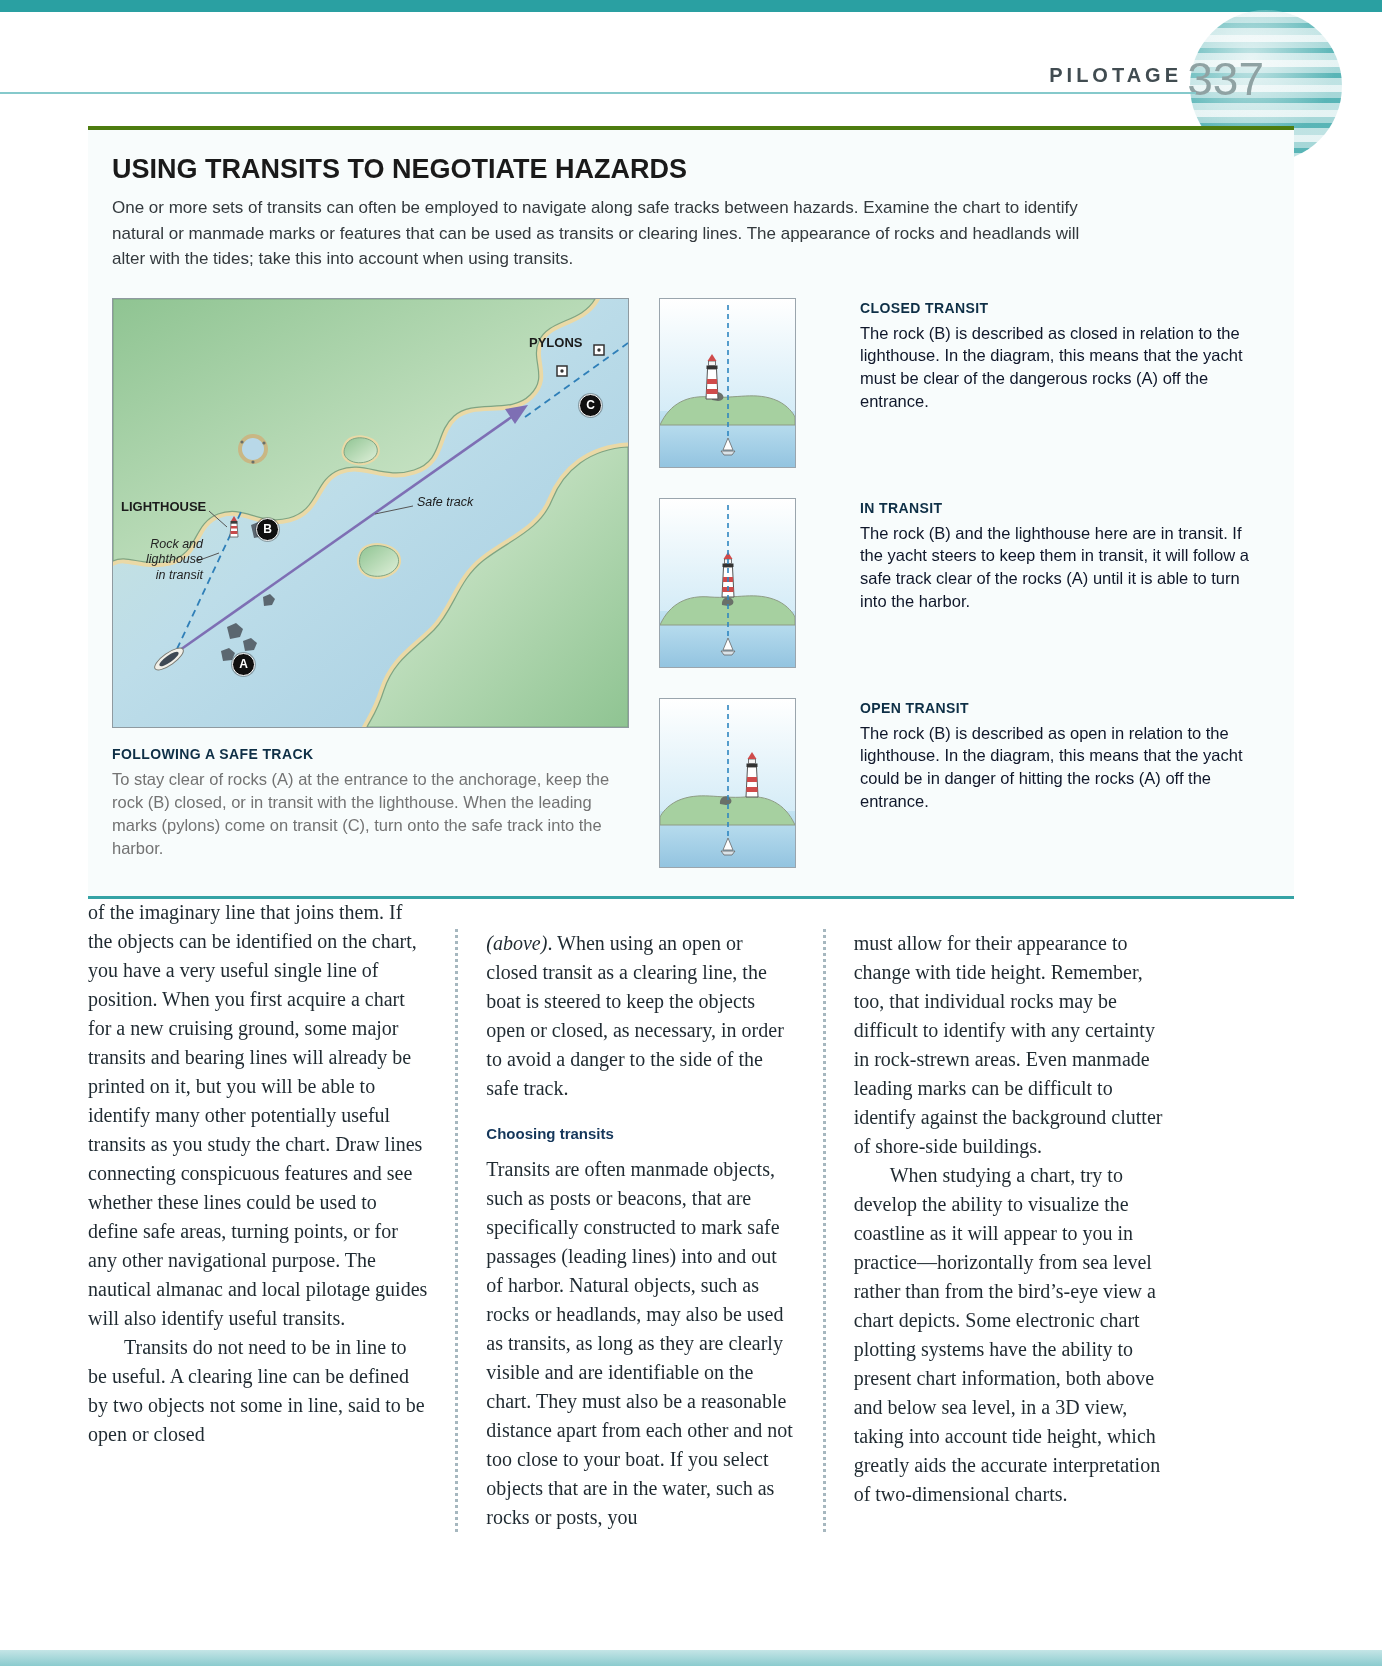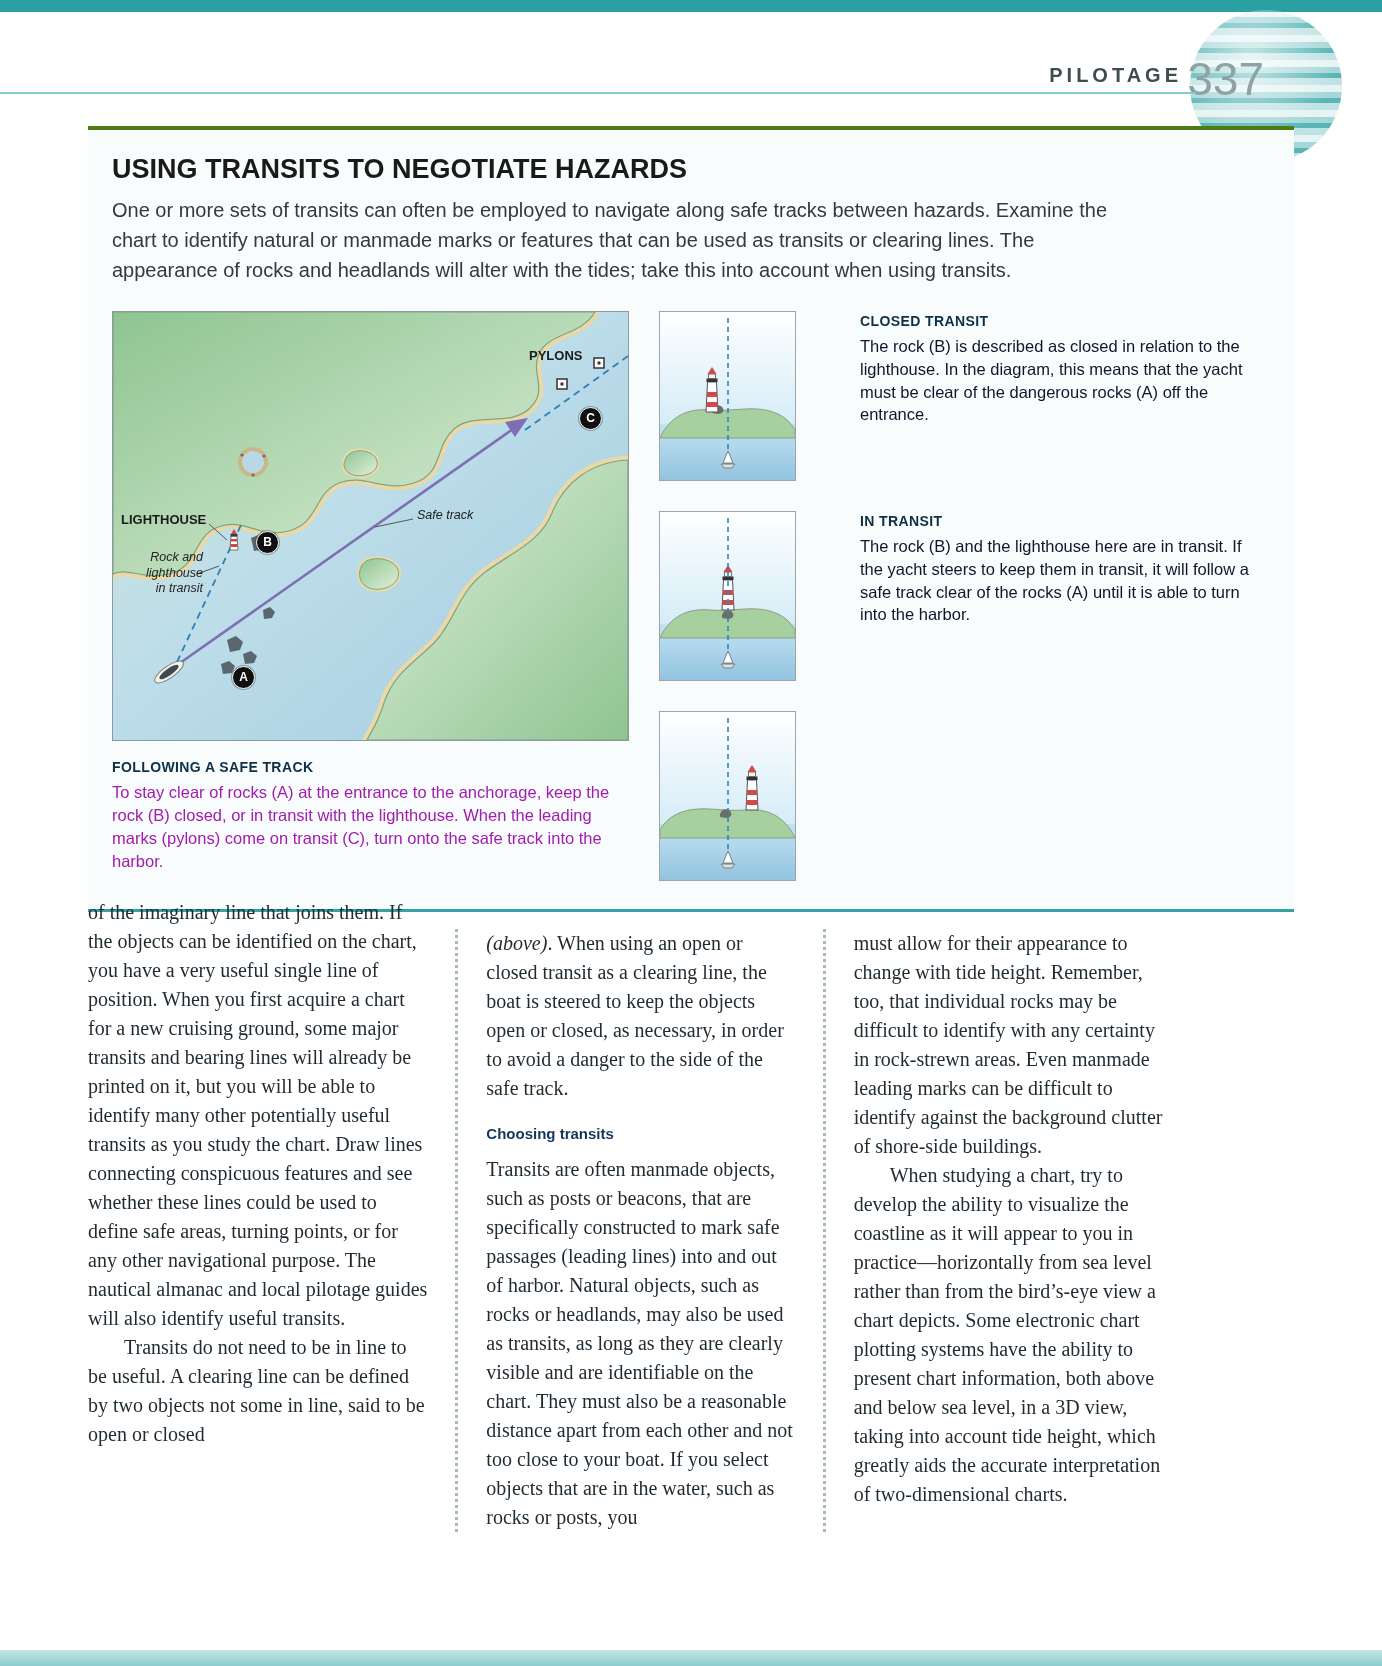--- a/index.html
+++ b/index.html
@@ -19,35 +19,35 @@
             rgba(42,160,162,0.42) 7px 13px,
             rgba(42,160,162,0.78) 13px 18px,
             rgba(42,160,162,0.30) 18px 25px);}
   .page-number{position:absolute;top:52px;right:118px;font-size:46px;color:#8fa2a3;}
 
   
   .feature-panel{position:absolute;top:126px;left:88px;width:1206px;background:#f8fcfc;
         border-top:4px solid #4d7c0f;border-bottom:3px solid #35a3a5;
         padding:20px 42px 28px 24px;box-sizing:border-box;}
   .panel-title{margin:4px 0 10px 0;font-size:27px;font-weight:bold;color:#1a1a1a;}
-  .panel-intro{margin:0;font-size:20px;line-height:1.5;color:#33393d;max-width:1000px;}
+  .panel-intro{margin:0;font-size:17px;line-height:1.5;color:#33393d;max-width:1000px;}
   .panel-grid{display:flex;margin-top:26px;}
   .chart-col{width:517px;flex:0 0 auto;}
   .chart-frame{position:relative;width:515px;height:428px;border:1px solid #8f9aa0;}
   .chart-frame svg{display:block;}
   .lbl{position:absolute;color:#1b1b1b;pointer-events:none;}
   .lbl-bold{font-weight:bold;font-size:13px;}
   .lbl-ital{font-style:italic;font-size:12.5px;}
   .lbl-rock{width:86px;text-align:right;line-height:1.25;white-space:pre-line;color:#242424;}
   .marker{position:absolute;width:21px;height:21px;border-radius:50%;background:#101010;color:#fff;
         font-weight:bold;font-size:12px;line-height:21px;text-align:center;border:1.5px solid #ffffff;
         box-shadow:0 0 0 1px rgba(40,40,40,.35);}
   .chart-caption{margin-top:18px;width:515px;}
   .cap-title{margin:0 0 6px 0;font-size:14px;font-weight:bold;letter-spacing:.4px;color:#0e2f46;}
-  .cap-body{margin:0;font-size:16.5px;line-height:1.4;color:#a21caf;}
+  .cap-body{margin:0;font-size:16.5px;line-height:1.4;color:#737373;}
 
   .diagrams-col{margin-left:30px;flex:1;}
   .diagram-row{display:flex;margin-bottom:30px;gap:40px;}
   .diagram-row:last-child{margin-bottom:0;}
   .diagram-figure{width:135px;height:168px;border:1px solid #9aa5ad;flex:0 0 auto;background:#fff;}
   .diagram-text{margin-left:24px;max-width:420px;}
   .diag-title{margin:2px 0 6px 0;font-size:14px;font-weight:bold;letter-spacing:.4px;color:#0e2f46;}
   .diag-body{margin:0;font-size:16.5px;line-height:1.38;color:#0f172a;}
 
   
@@ -283,20 +283,24 @@
               <g transform="translate(66,104)">
                 <path d="M-6,1 C-7,-6 0,-9 4,-5 C7,-2 5,2 0,2 Z" fill="#6a7069"></path>
               </g>
               <line x1="68" y1="6" x2="68" y2="150" stroke="#2f86c0" stroke-width="1.6" stroke-dasharray="5 4"></line>
               <g transform="translate(68,152)">
                 <path d="M0,-13 L5,-1 L-5,-1 Z" fill="#fdfdfd" stroke="#666" stroke-width="0.8"></path>
                 <path d="M-7,0 L7,0 L4,4 L-4,4 Z" fill="#d9e2e8" stroke="#666" stroke-width="0.8"></path>
               </g>
             </svg>
           </div>
+          <div class="diagram-text">
+            <h3 class="diag-title">OPEN TRANSIT</h3>
+            <p class="diag-body">The rock (B) is described as open in relation to the lighthouse. In the diagram, this means that the yacht could be in danger of hitting the rocks (A) off the entrance.</p>
+          </div>
         </div>
 
       </div>
     </div>
   </section>
 
   <section class="article">
     <div class="col">
       <p>of the imaginary line that joins them. If the objects can be identified on the chart, you have a very useful single line of position. When you first acquire a chart for a new cruising ground, some major transits and bearing lines will already be printed on it, but you will be able to identify many other potentially useful transits as you study the chart. Draw lines connecting conspicuous features and see whether these lines could be used to define safe areas, turning points, or for any other navigational purpose. The nautical almanac and local pilotage guides will also identify useful transits.</p>
       <p class="indent">Transits do not need to be in line to be useful. A clearing line can be defined by two objects not some in line, said to be open or closed</p>

